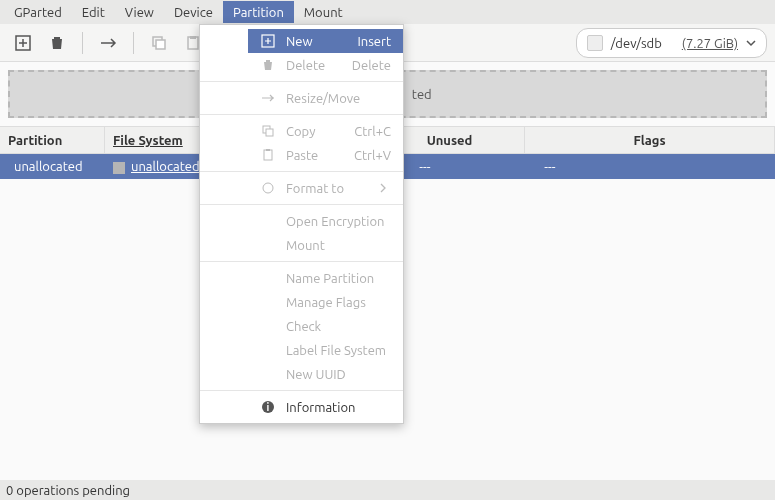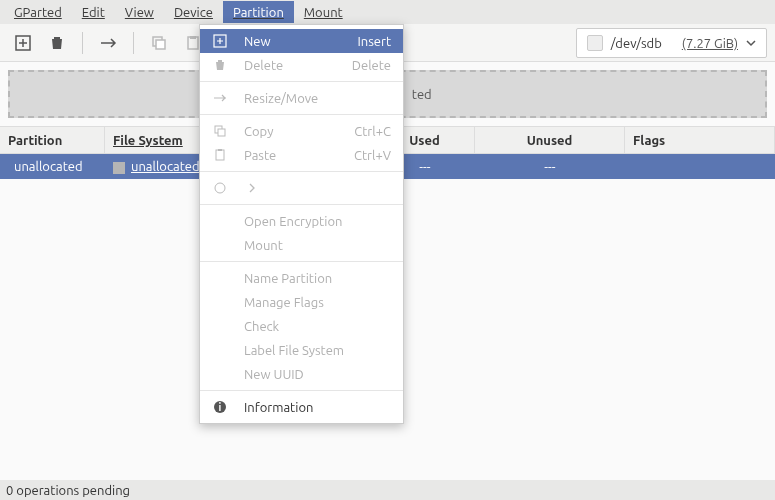--- a/index.html
+++ b/index.html
@@ -1,49 +1,49 @@
 <!DOCTYPE html>
 <html><head>
 <meta charset="utf-8">
 <style>
 * { margin: 0; padding: 0; box-sizing: border-box; font-family: Ubuntu, "Segoe UI", sans-serif; }
 body { width: 775px; height: 500px; background: #fafafa; color: #3c3c3c; font-size: 13px; position: relative; overflow: hidden; }
 
-.menubar { background: #e8e8e7; height: 24px; display: flex; align-items: center; padding: 12px 4px; text-decoration: underline; }
+.menubar { background: #e8e8e7; height: 24px; display: flex; align-items: center; padding: 12px 4px; }
 .menubar .mi { padding: 4px 10px; cursor: pointer; }
 .menubar .mi.active { background: #5b76b2; color: #fff; }
 
 .toolbar { background: #f5f5f4; height: 38px; display: flex; align-items: center; padding: 0 8px; gap: 4px; border-bottom: 1px solid #ddd; }
 .tbtn { width: 30px; height: 30px; display: flex; align-items: center; justify-content: center; color: #555; border-radius: 3px; }
 .tbtn.disabled { color: #bbb; }
 .sep { width: 1px; height: 22px; background: #ccc; margin: 0 6px; }
 .spacer { flex: 1; }
-.device-sel { display: flex; align-items: center; gap: 8px; border: 1px solid #ccc; background: #fff; padding: 4px 10px; border-radius: 2px; height: 30px; }
+.device-sel { display: flex; align-items: center; gap: 8px; border: 1px solid #ccc; background: #fff; padding: 4px 10px; border-radius: 12px; height: 30px; }
 .device-sel .dicon { width: 16px; height: 16px; background: #eee; border: 1px solid #ccc; border-radius: 2px; }
 .device-sel .dsize { color: #555; margin-left: 12px; text-decoration: underline; }
 
 .diskmap { margin: 8px; height: 48px; border: 2px dashed #b8b8b8; background: #d9d9d9; display: flex; align-items: center; justify-content: center; color: #555; text-align: center; }
 
 .thead { display: flex; background: #f0f0ef; border-top: 1px solid #ddd; border-bottom: 1px solid #ddd; font-weight: bold; color: #333; }
 .thead div { padding: 6px 8px; border-right: 1px solid #ddd; }
 .col-part { width: 105px; }
 .col-fs { width: 130px; text-decoration: underline; }
 .col-size { width: 140px; text-align: right; }
 .col-used { width: 100px; text-align: center; }
 .col-unused { width: 150px; text-align: center; }
-.col-flags { flex: 1; }
+.col-flags { flex: 1; text-align: center; }
 
 .trow { display: flex; background: #5b76b2; color: #fff; }
 .trow div { padding: 5px 8px; }
 .trow .swatch { display: inline-block; width: 12px; height: 12px; background: #b5b5b5; margin-right: 6px; vertical-align: middle; }
 
 .statusbar { position: absolute; bottom: 0; left: 0; right: 0; background: #e8e8e7; padding: 3px 6px; color: #333; }
 
 .dropdown { position: absolute; top: 24px; left: 199px; width: 205px; background: #fff; border: 1px solid #ccc; box-shadow: 0 3px 10px rgba(0,0,0,.25); padding: 4px 0; }
-.dropdown .ditem { display: flex; align-items: center; padding: 5px 12px; gap: 16px; color: #333; }
+.dropdown .ditem { display: flex; align-items: center; padding: 5px 12px; gap: 10px; color: #333; margin-left: 48px; }
 .dropdown .ditem.highlight { background: #5b76b2; color: #fff; }
 .dropdown .ditem.disabled { color: #b0b0b0; }
 .dropdown .ditem .ic { width: 16px; display: flex; justify-content: center; }
 .dropdown .ditem .lbl { flex: 1; }
 .dropdown .ditem .accel { font-size: 13px; }
 .dropdown .dsep { height: 1px; background: #e5e5e5; margin: 4px 0; }
 
 svg { display: block; }
 </style>
 </head>
@@ -113,21 +113,20 @@
 
 <div class="diskmap">
   <span style="visibility:hidden">unallocated</span>
   <span style="color:#555">ted</span>
 </div>
 
 <div class="thead">
   <div class="col-part">Partition</div>
   <div class="col-fs">File System</div>
   <div class="col-size" style="visibility:hidden">Size</div>
-  <div class="col-used">Used</div>
   <div class="col-unused">Unused</div>
   <div class="col-flags">Flags</div>
 </div>
 
 <div class="trow">
   <div class="col-part"><span style="padding-left:6px">unallocated</span></div>
   <div class="col-fs"><span class="swatch"></span><span>unallocated</span></div>
   <div class="col-size" style="visibility:hidden">7.27 GiB</div>
   <div class="col-used">---</div>
   <div class="col-unused">---</div>
@@ -184,20 +183,21 @@
     <span class="lbl">Paste</span>
     <span class="accel">Ctrl+V</span>
   </div>
   <div class="dsep"></div>
   <div class="ditem disabled">
     <span class="ic">
         <svg width="14" height="14" viewBox="0 0 14 14">
           <circle cx="7" cy="7" r="5" fill="none" stroke="#bbb"></circle>
         </svg>
       </span>
+    <span class="lbl">Format to</span>
     <span class="ic">
         <svg width="8" height="10" viewBox="0 0 8 10">
           <path d="M2 1l4 4-4 4" fill="none" stroke="#bbb" stroke-width="1.3"></path>
         </svg>
       </span>
   </div>
   <div class="dsep"></div>
   <div class="ditem disabled">
     <span class="ic"></span>
       <span class="lbl">Open Encryption</span>

